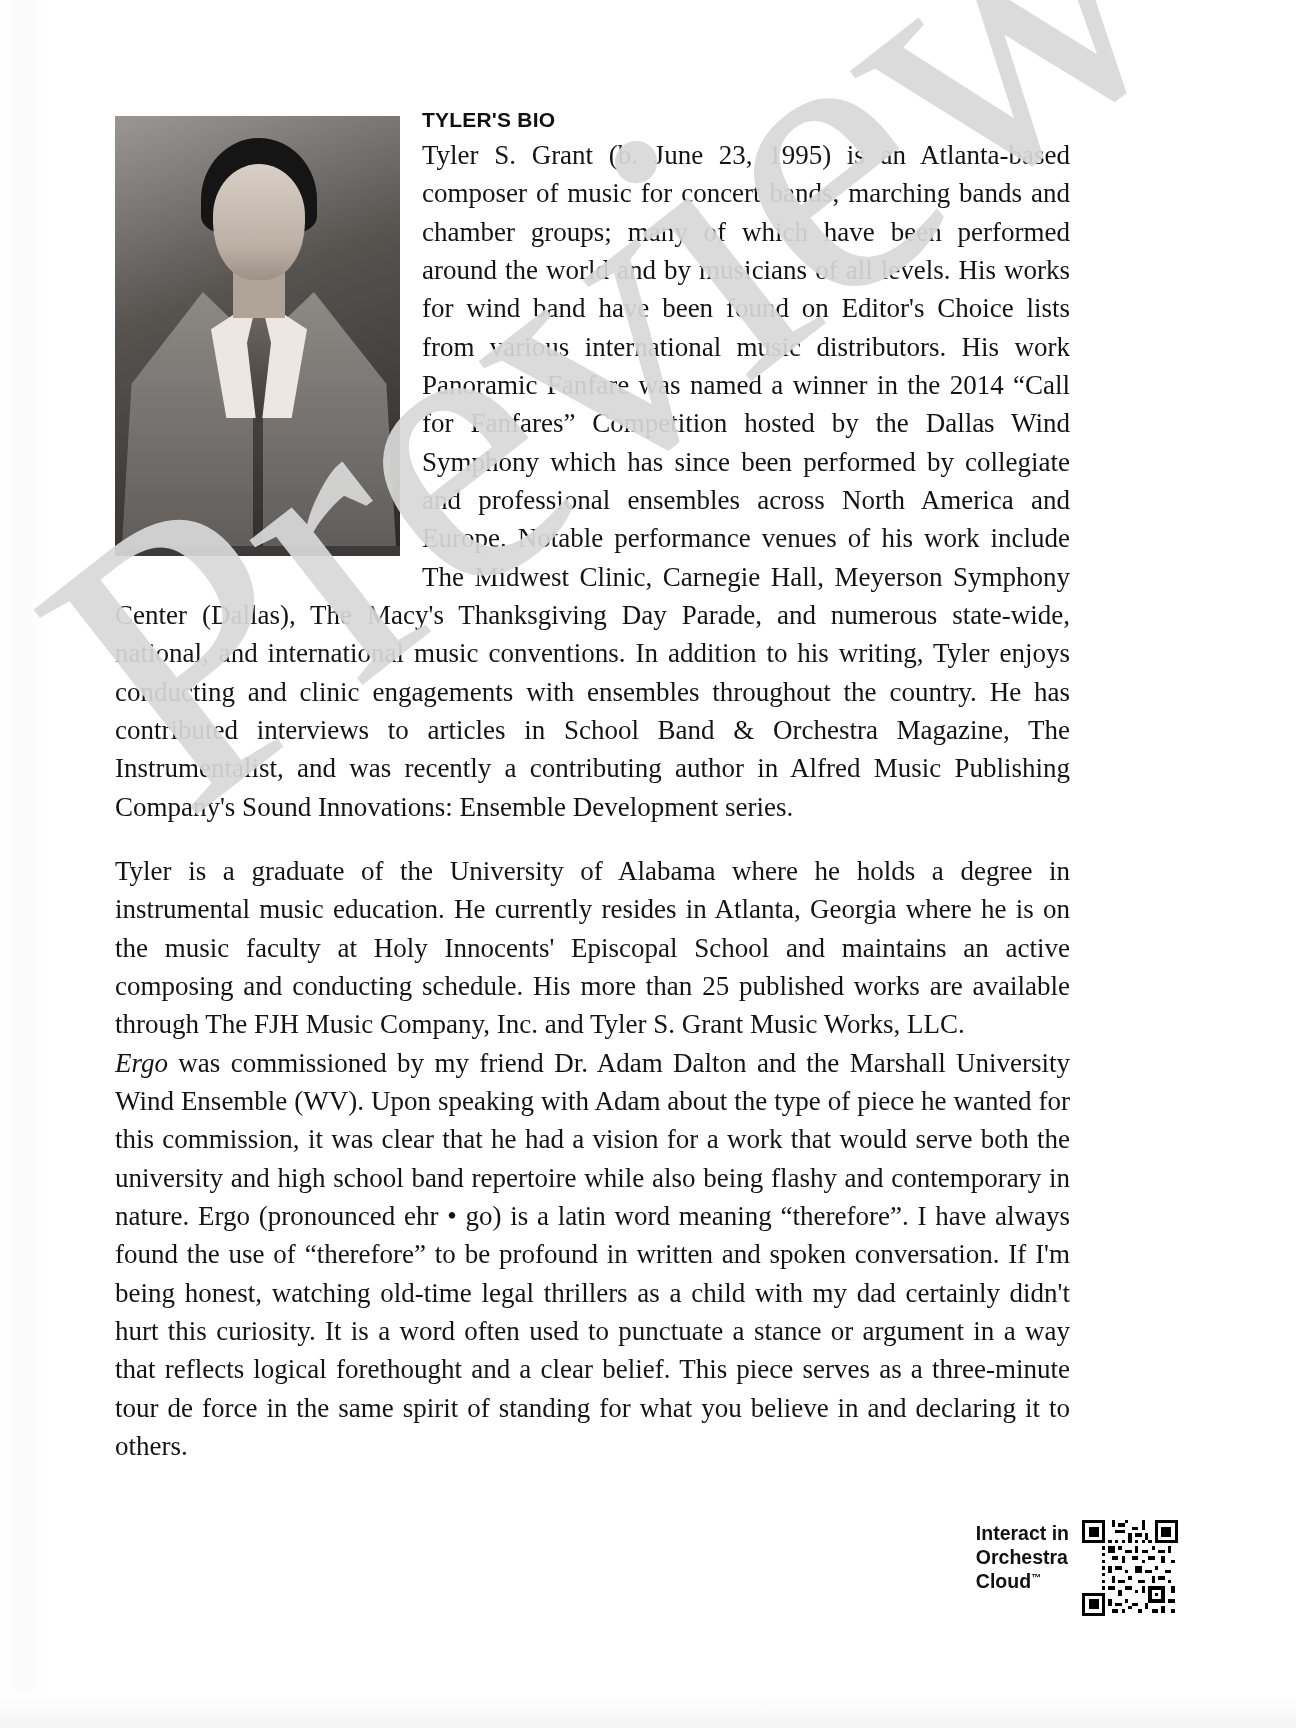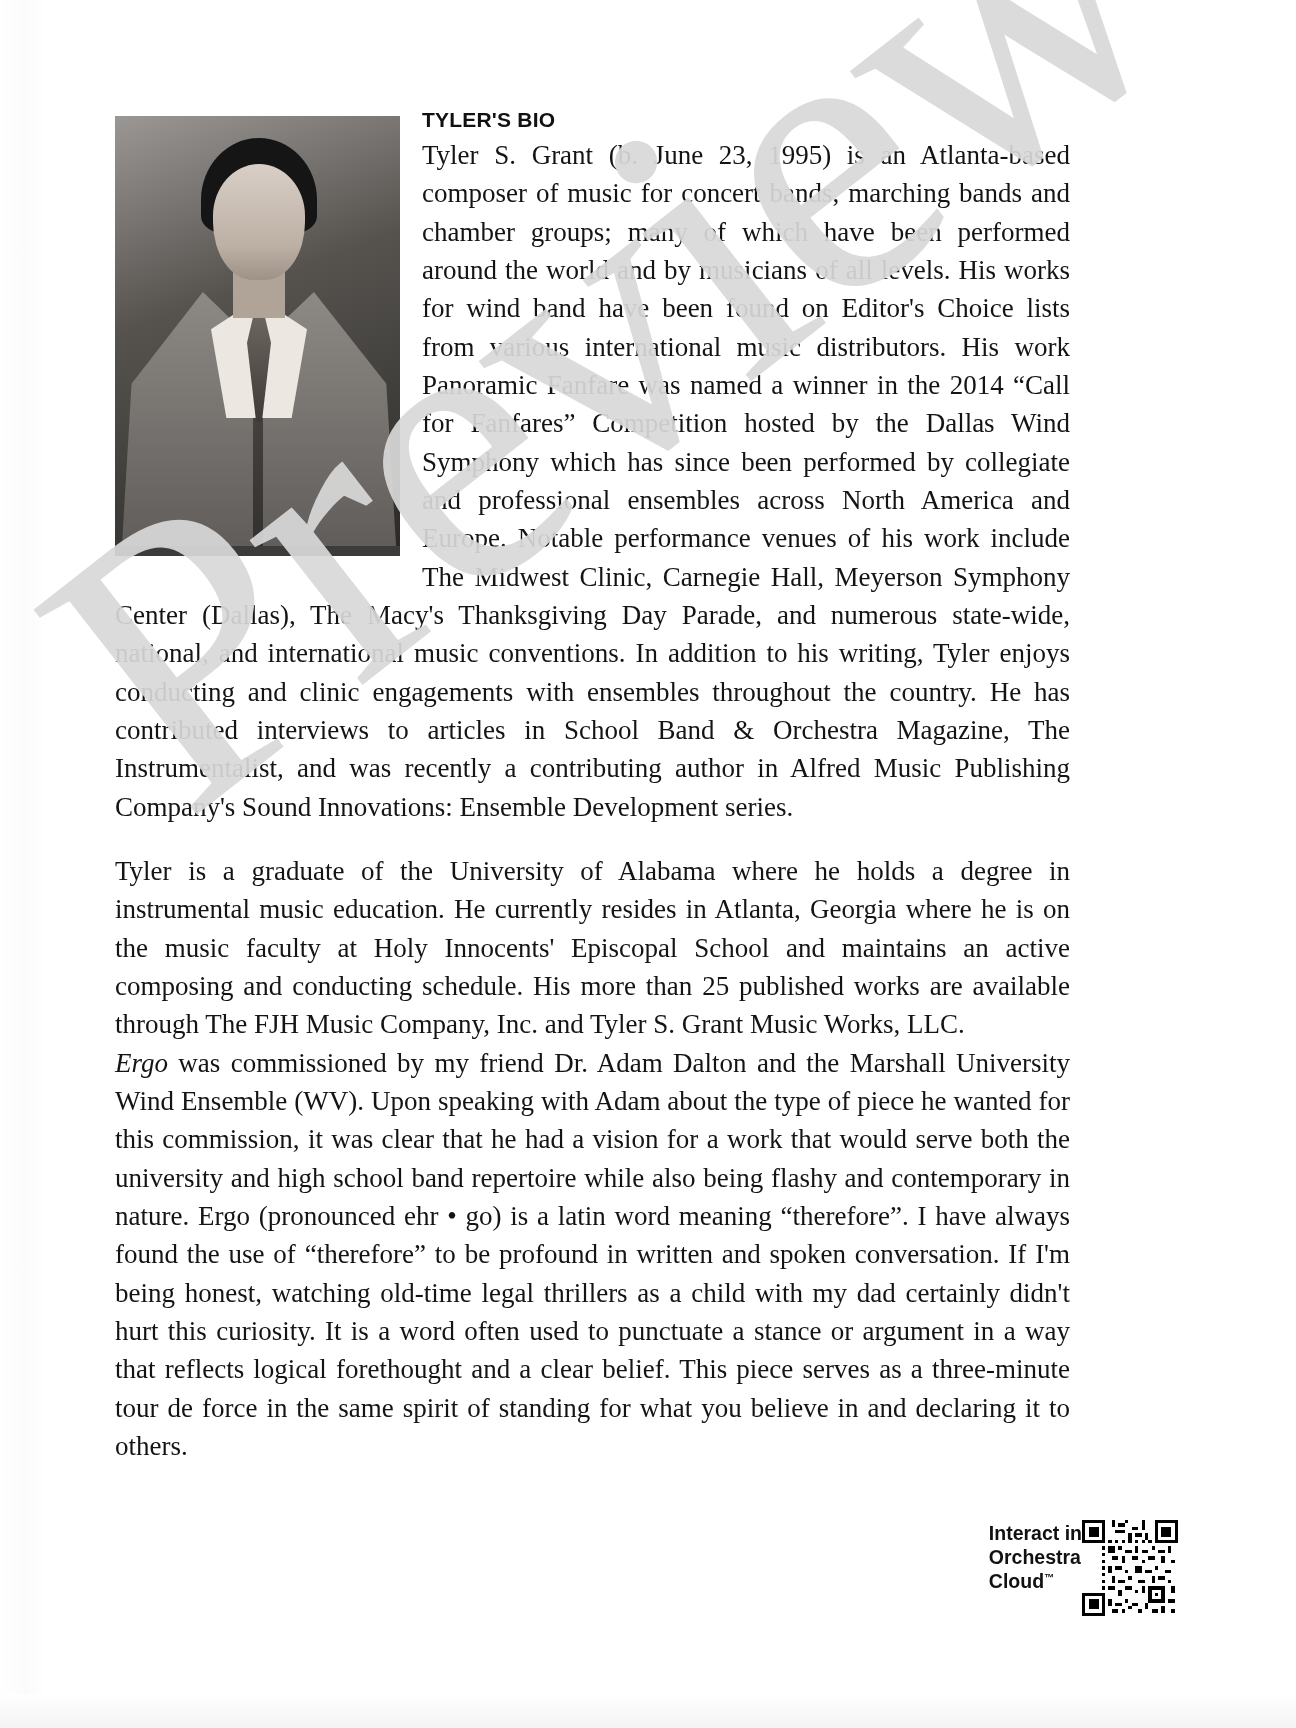--- a/index.html
+++ b/index.html
@@ -179,21 +179,21 @@
 
   .italic { font-style: italic; font-family: Liberation Serif, serif; }
 
   
   .footer-badge {
     position: absolute;
     right: 118px;
     bottom: 112px;
     display: flex;
     align-items: flex-start;
-    gap: 0;
+    gap: 13px;
     z-index: 4;
     margin-top: 30px;
   }
   .badge-text {
     font-family: "Liberation Sans", "DejaVu Sans", sans-serif;
     font-weight: bold;
     font-size: 19.5px;
     line-height: 1.22;
     color: #111;
     text-align: left;

